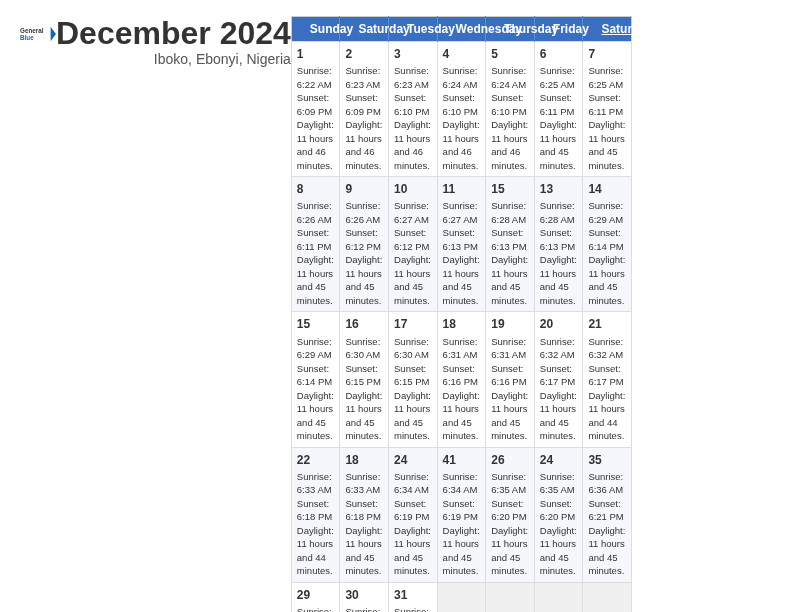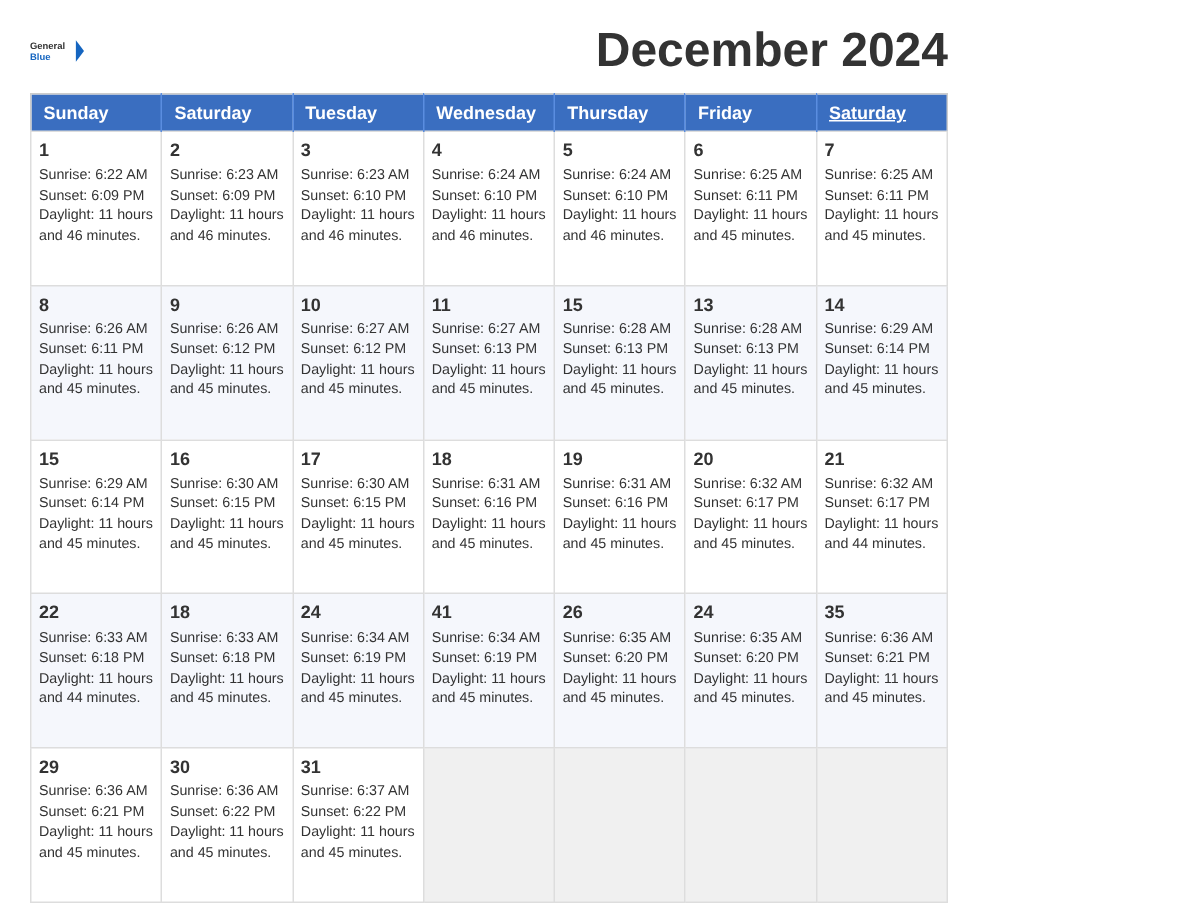--- a/index.html
+++ b/index.html
@@ -8,21 +8,20 @@
       background: #fff;
       width: 792px;
       height: 612px;
       overflow: hidden;
     }
     .page {
       width: 652px;
       height: 612px;
       padding: 16px 20px 10px 20px;
       display: flex;
-      flex-direction: column;
     }
     .header {
       display: flex;
       justify-content: space-between;
       align-items: flex-start;
       margin-bottom: 10px;
     }
     .logo {
       display: flex;
       align-items: center;
@@ -46,21 +45,21 @@
       border: 1px solid #ccc;
       border-collapse: collapse;
       width: 100%;
       table-layout: fixed;
       font-size: 10px;
     }
     .calendar thead tr th {
       background: #3a6ec0;
       color: #fff;
       text-align: left;
-      padding: 5px 8px;
+      padding: 5px 18px;
       font-size: 12px;
       font-weight: bold;
       border-right: 1px solid #5a8de0;
     }
     .calendar thead tr th:last-child {
       border-right: none;
       text-decoration: underline;
     }
     .calendar tbody tr td {
       border: 1px solid #ddd;
@@ -96,20 +95,21 @@
   <div class="header">
     <div class="logo">
   <svg width="36" height="36" viewBox="0 0 80 40">
     <text x="0" y="17" font-size="14" font-weight="bold" font-family="Arial" fill="#333">General</text>
     <text x="0" y="34" font-size="14" font-weight="bold" font-family="Arial" fill="#1565c0">Blue</text>
     <polygon points="68,4 80,20 68,36" fill="#1565c0"></polygon>
   </svg>
 </div>
     <div class="title-block">
       <div class="main-title">December 2024</div>
+      <div class="subtitle">Iboko, Ebonyi, Nigeria</div>
     </div>
   </div>
 
   <table class="calendar">
     <thead>
       <tr id="dow-row">
           <th>Sunday</th>
           <th>Saturday</th>
           <th>Tuesday</th>
           <th>Wednesday</th>

